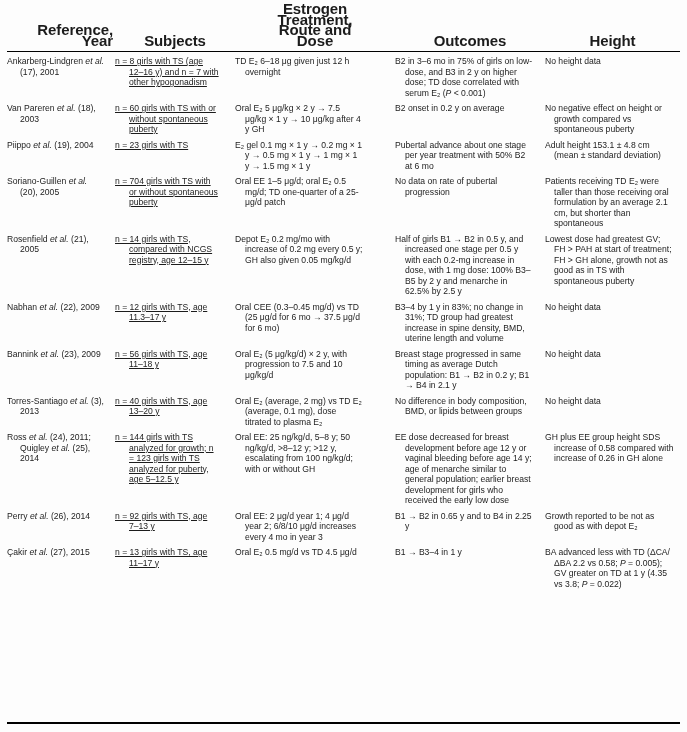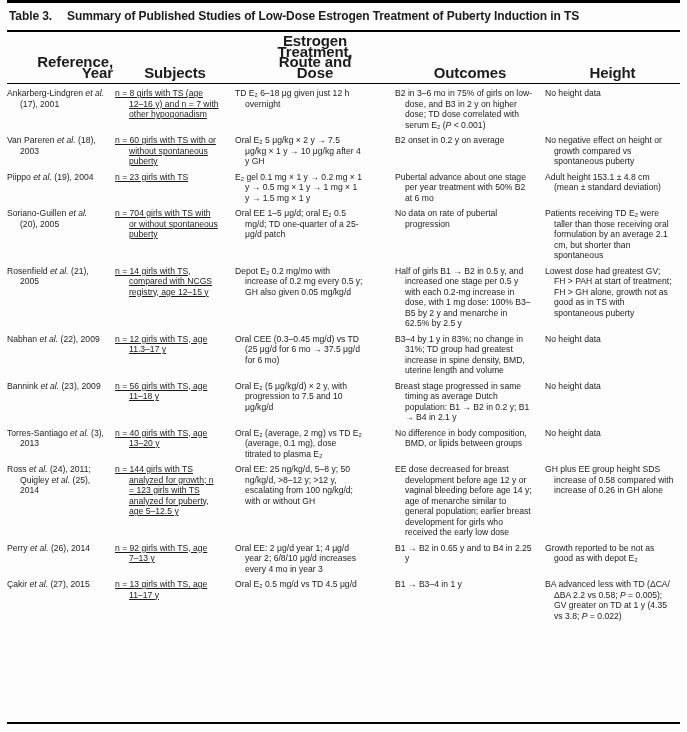--- a/index.html
+++ b/index.html
@@ -84,23 +84,20 @@
     border-top: 2px solid #000;
     margin-bottom: 8px;
   }
 </style>
 </head>
 <body>
 
 <div class="sheet">
   <div class="table-wrap">
 
-    <div class="title-bar">
-      <span class="title-label">Table 3.</span><span class="title-text">Summary of Published Studies of Low-Dose Estrogen Treatment of Puberty Induction in TS</span>
-    </div>
 
     <table class="study-table">
       <colgroup>
         <col class="c1">
           <col class="c2">
           <col class="c3">
           <col class="c4">
           <col class="c5">
       </colgroup>
       <thead>

